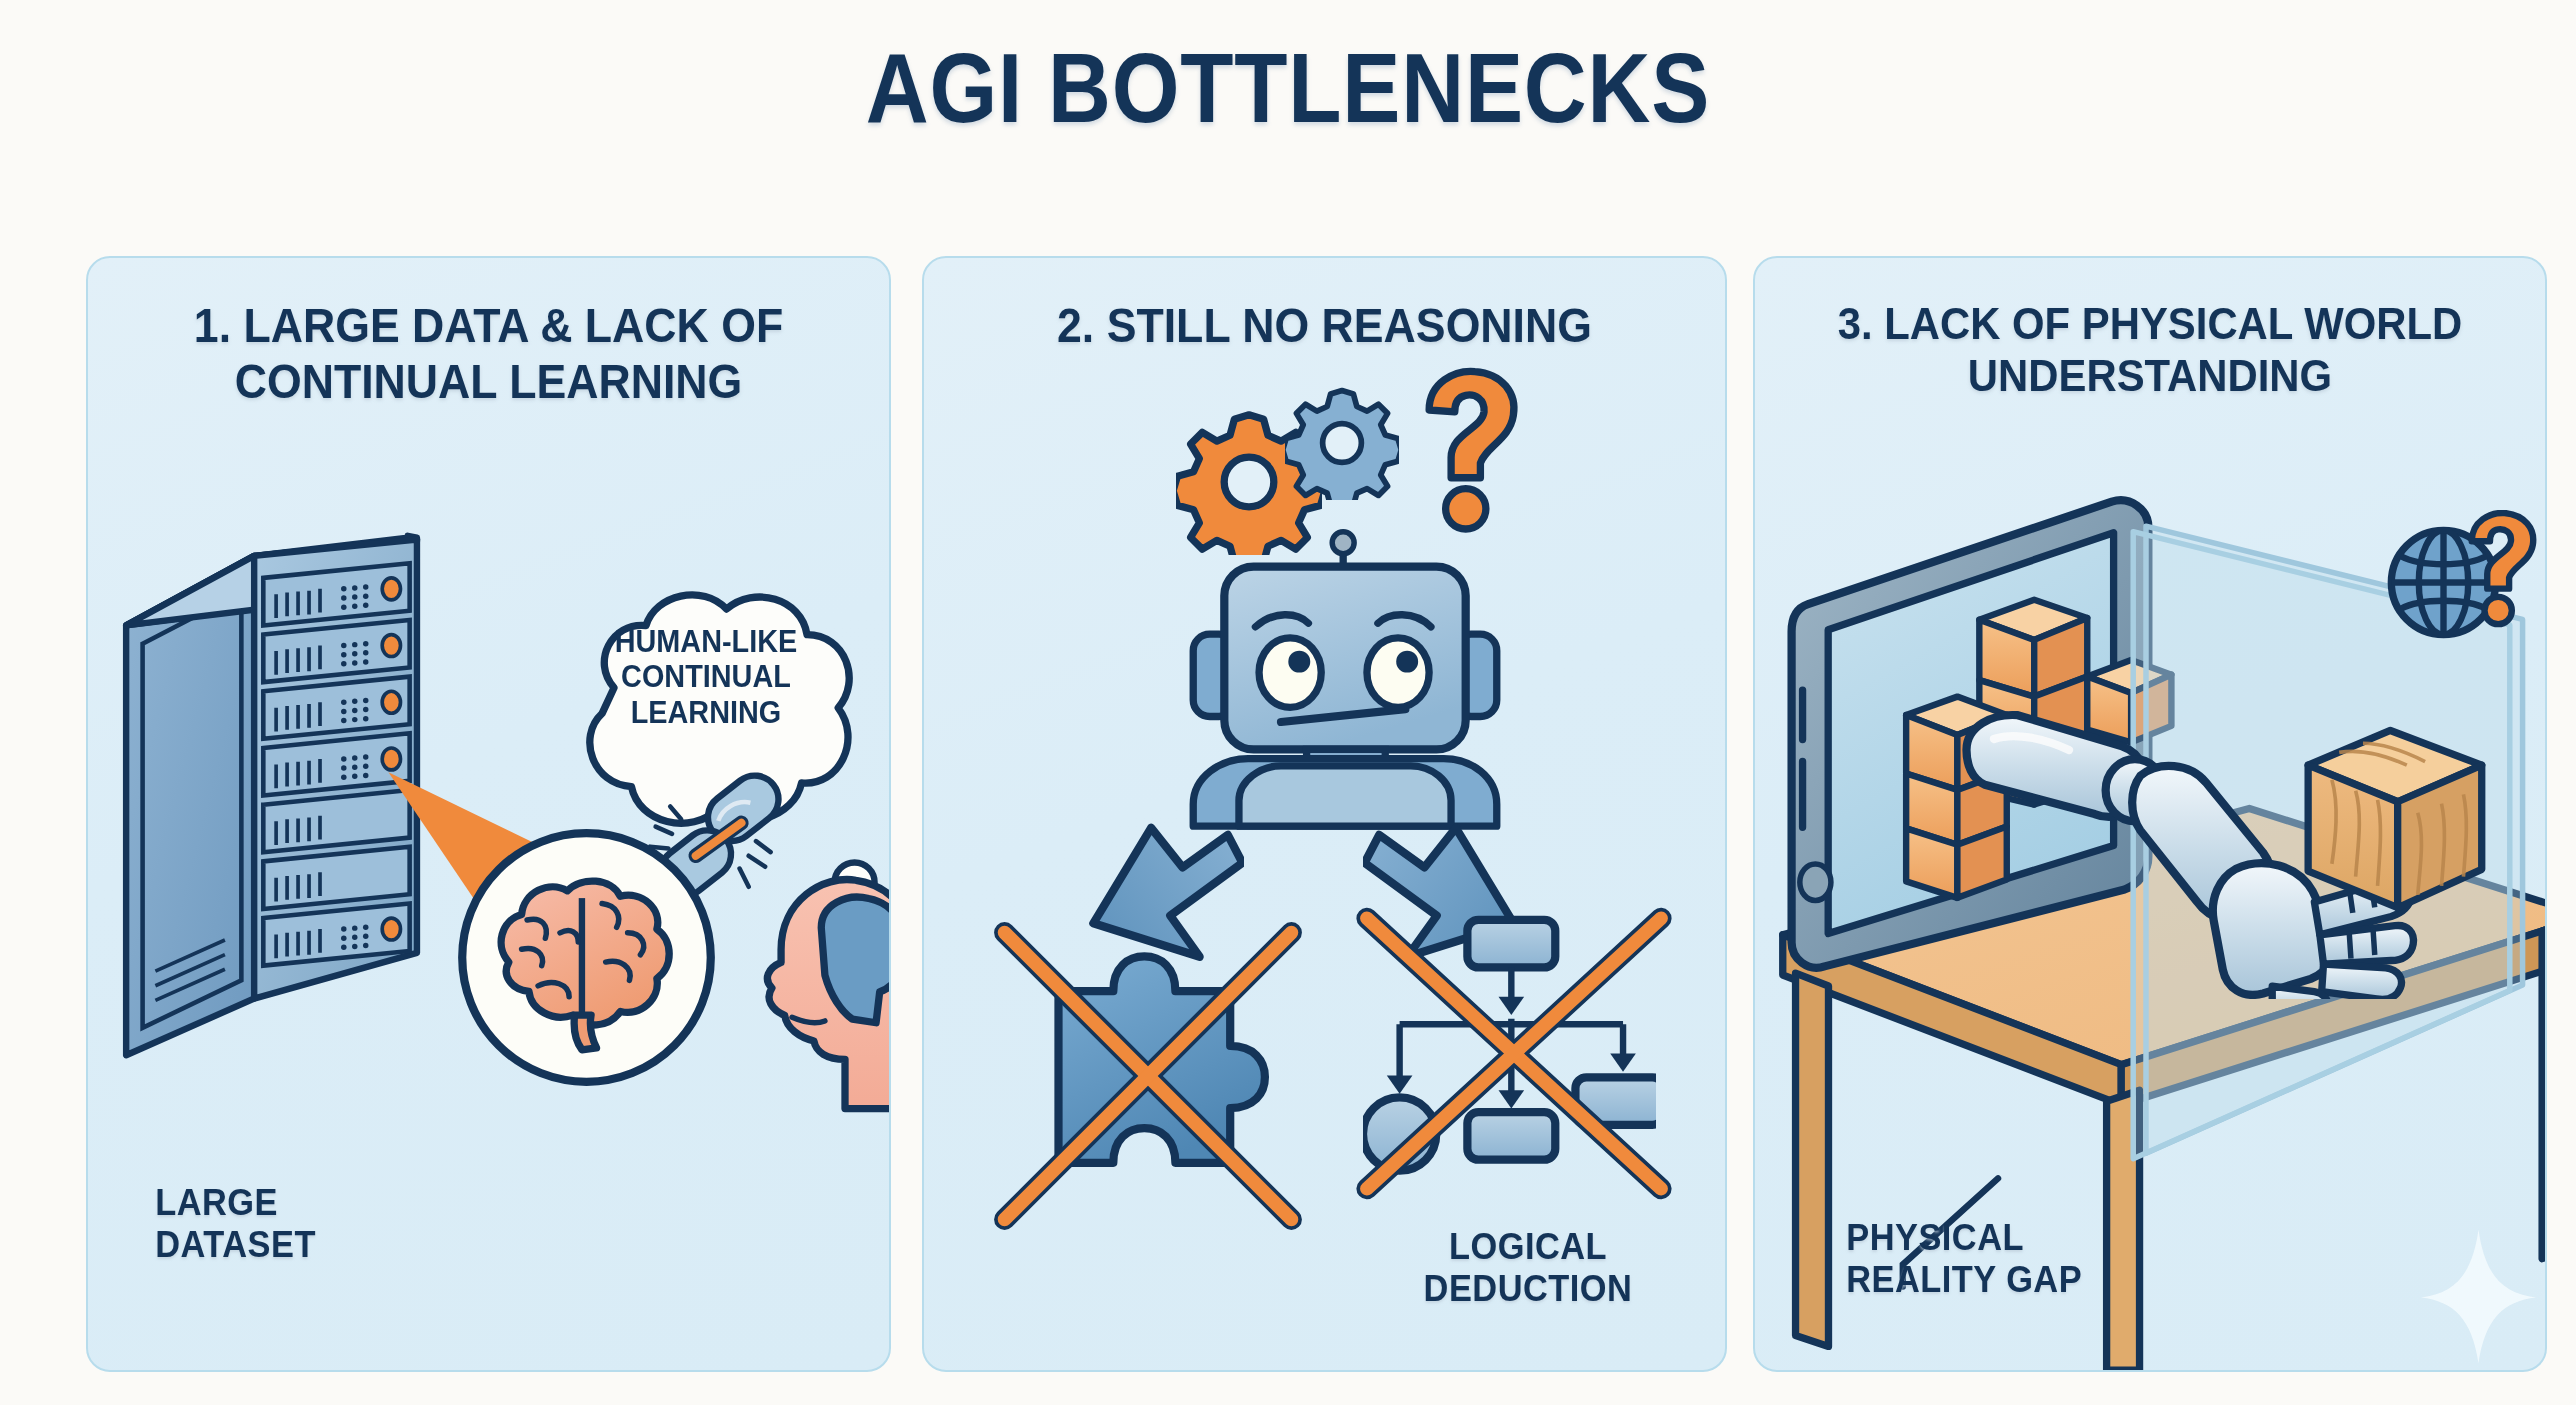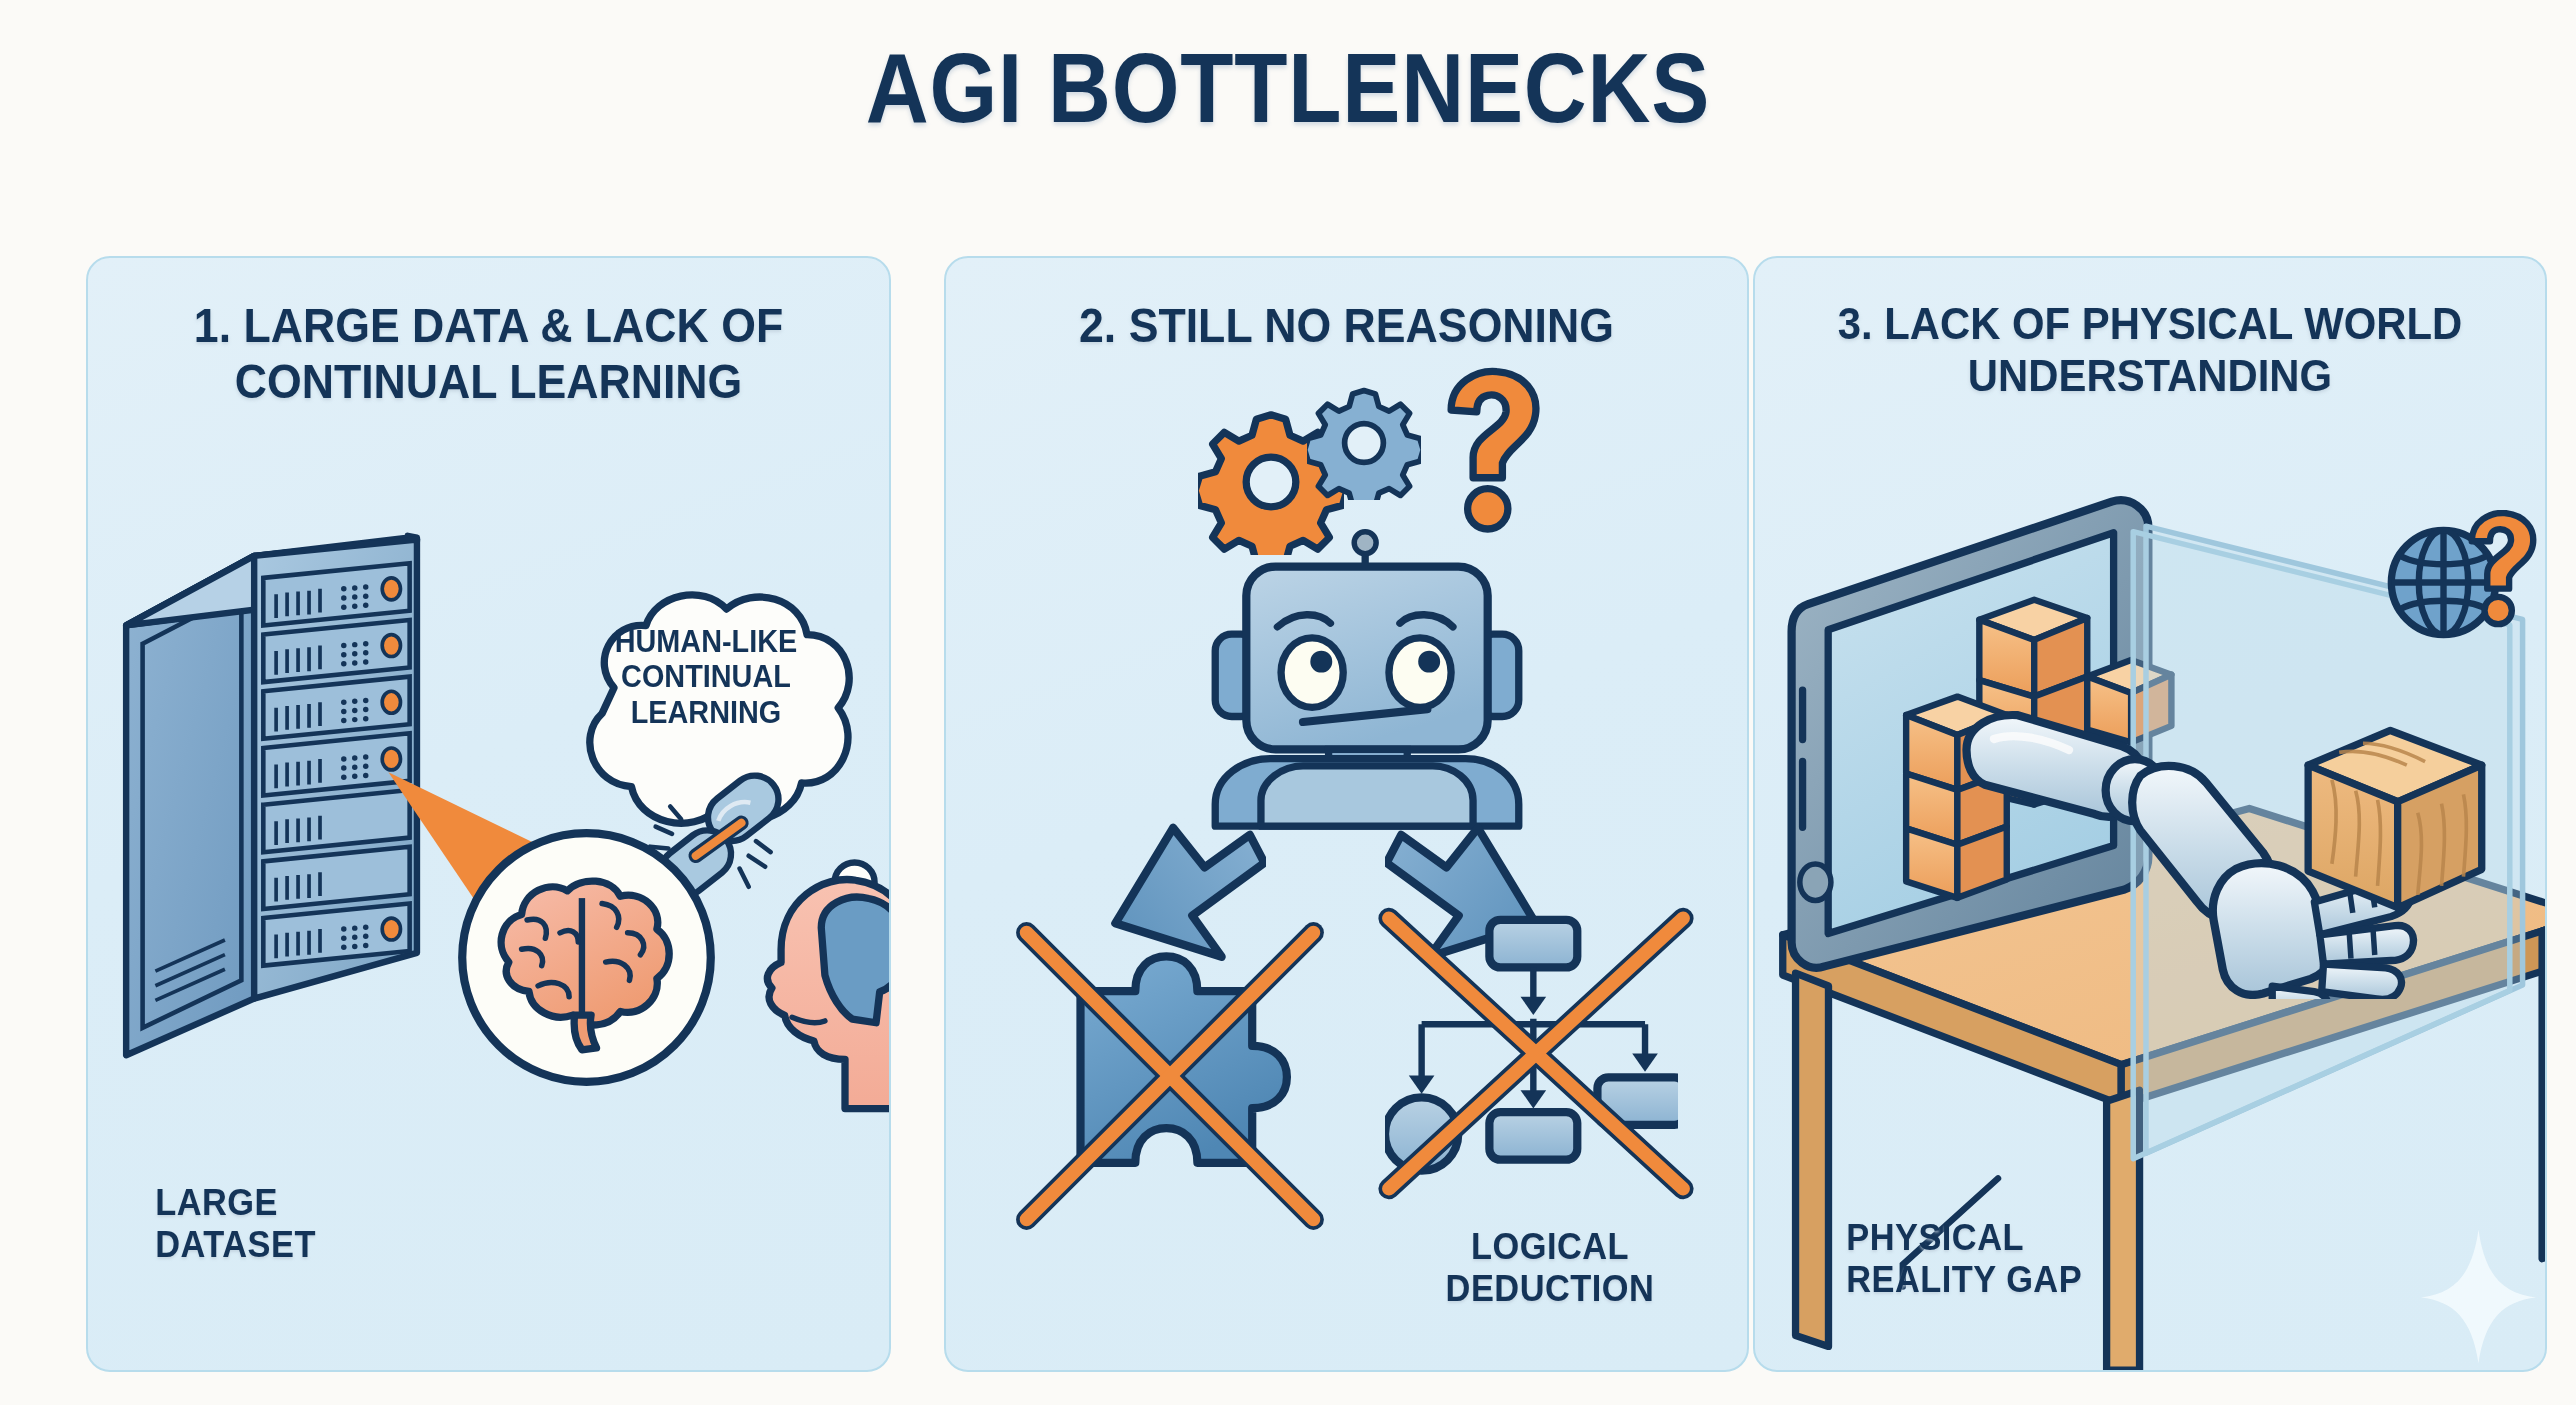--- a/index.html
+++ b/index.html
@@ -28,21 +28,21 @@
   .panels { position:absolute; top:256px; left:62px; width:2461px; height:1268px;margin-left:24px; }
   .panel {
     position:absolute;
     top:0; height:1116px;
     background:linear-gradient(160deg,#e2f0f8 0%, #dbedf7 45%, #d9ecf6 100%);
     border:2.7px solid #b7dcec;
     border-radius:24px;
     overflow:hidden;
   }
   .panel-1 { left:0px;    width:805px; }
-  .panel-2 { left:858px;  width:805px; }
+  .panel-2 { left:836px;  width:805px; }
   .panel-3 { left:1667px; width:794px;padding-left:40px; }
 
   .panel-head {
     position:absolute;
     top:40px; left:0; width:100%;
     text-align:center;
     color:#143458;
     font-size:48px;
     font-weight:bold;
     line-height:1.16;

